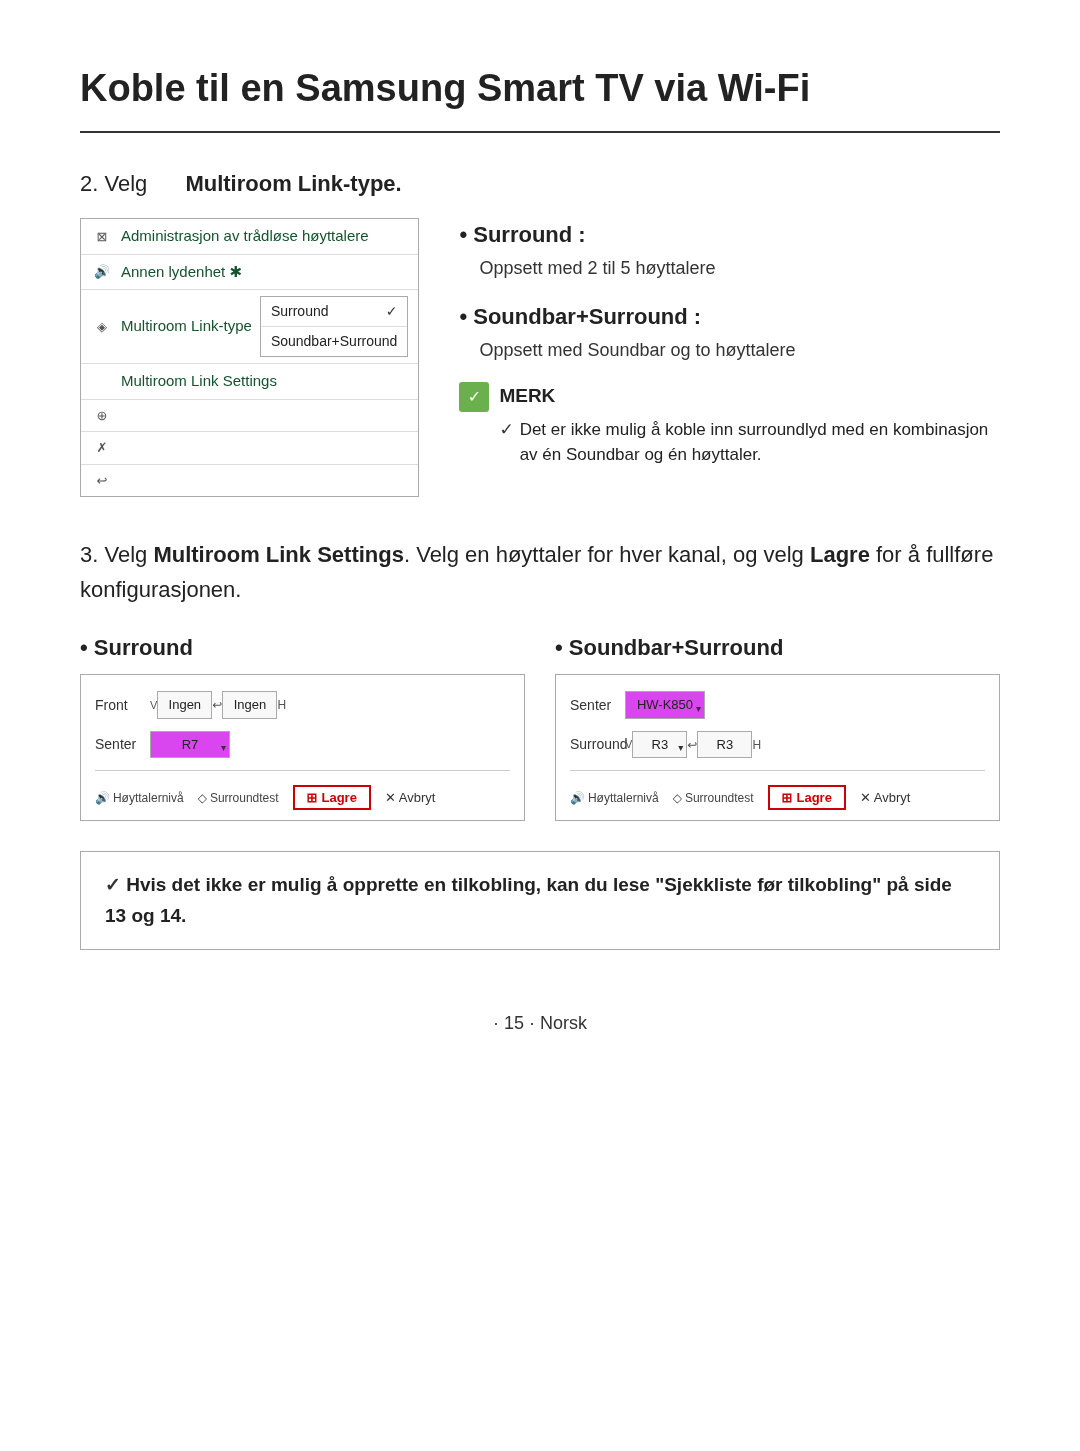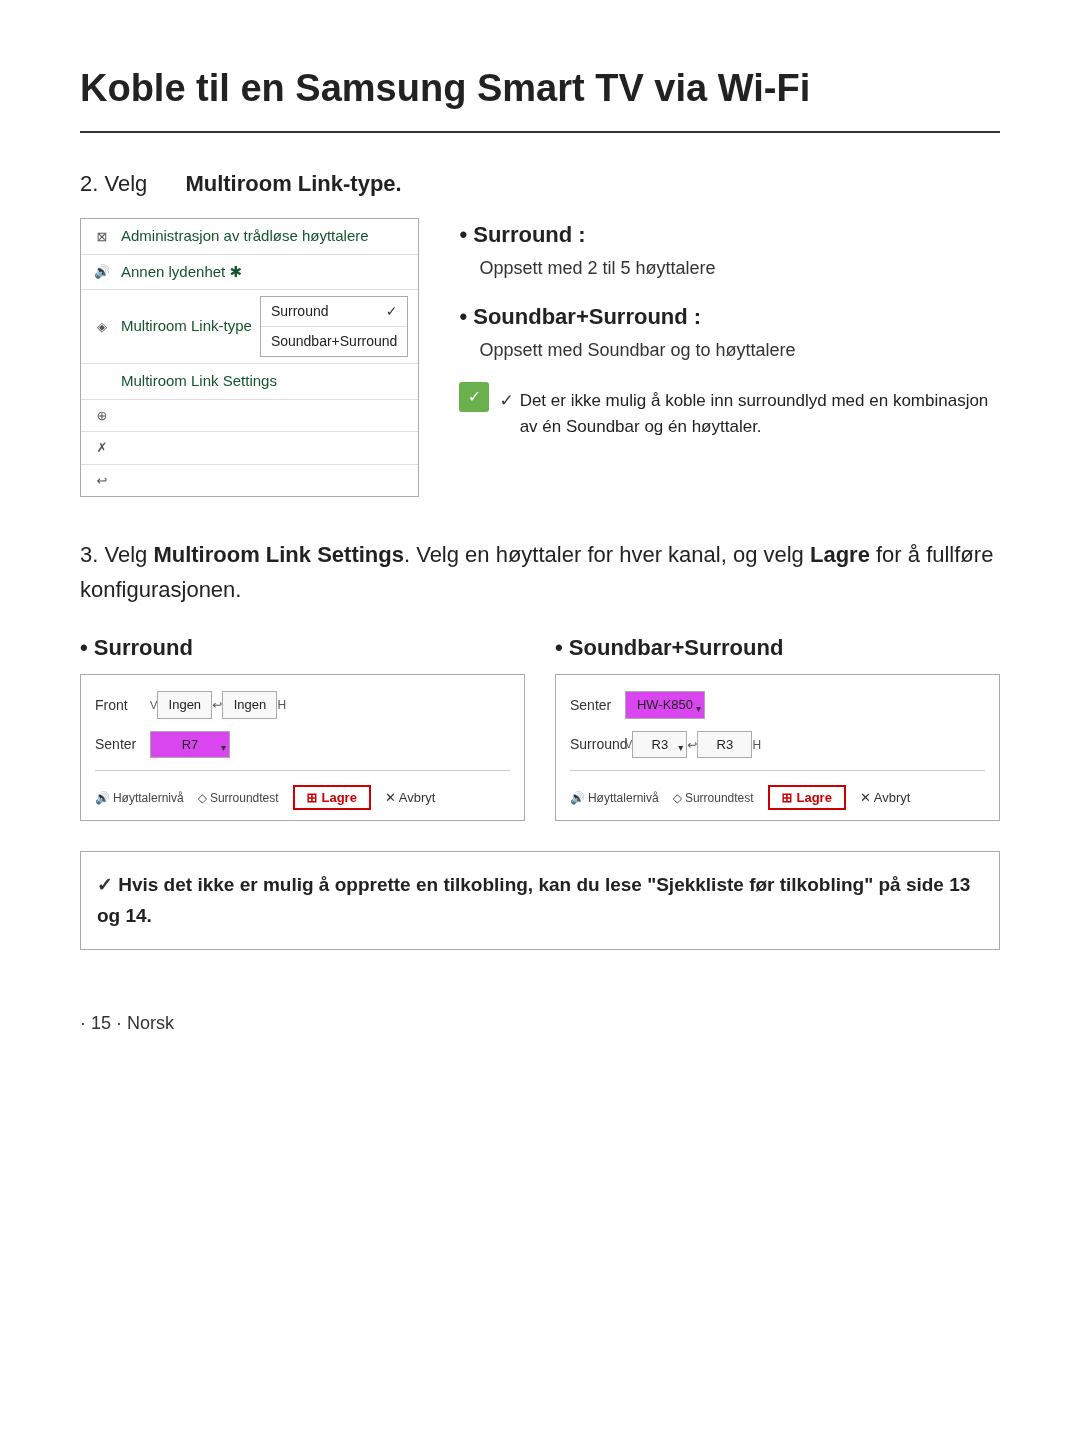--- a/index.html
+++ b/index.html
@@ -231,34 +231,34 @@
       color: #333;
       font-size: 13px;
       display: flex;
       align-items: center;
       gap: 3px;
     }
 
     
     .checklist-note {
       border: 1px solid #aaa;
-      padding: 18px 16px;
+      padding: 18px 24px;
       font-size: 19px;
       font-weight: bold;
       margin-bottom: 18px;
       line-height: 1.6;
     }
     .checklist-note::before {
       content: "✓ ";
       color: #333;
     }
 
     
     .page-footer {
-      text-align: left;
+      text-align: center;
       font-size: 18px;
       color: #333;
       margin-top: 60px;
     }
 
     .row-vert {
       font-size: 11px;
       color: #555;
     }
     .triangle {
@@ -320,20 +320,21 @@
       <div class="bullet-desc">Oppsett med 2 til 5 høyttalere</div>
     </div>
     <div class="bullet-item">
       <div class="bullet-title">Soundbar+Surround :</div>
       <div class="bullet-desc">Oppsett med Soundbar og to høyttalere</div>
     </div>
 
     <div class="merk-box">
       <span class="merk-icon">✓</span>
       <div>
+        <div class="merk-title">MERK</div>
         <div class="merk-content">
           <div class="check-item">Det er ikke mulig å koble inn surroundlyd med en kombinasjon av én Soundbar og én høyttaler.</div>
         </div>
       </div>
     </div>
   </div>
 </div>
 
 <p class="step3-label">
   <span>3. Velg </span><strong>Multiroom Link Settings</strong><span>. Velg en høyttaler for hver kanal, og velg </span><strong>Lagre</strong><span> for å fullføre konfigurasjonen.</span>

